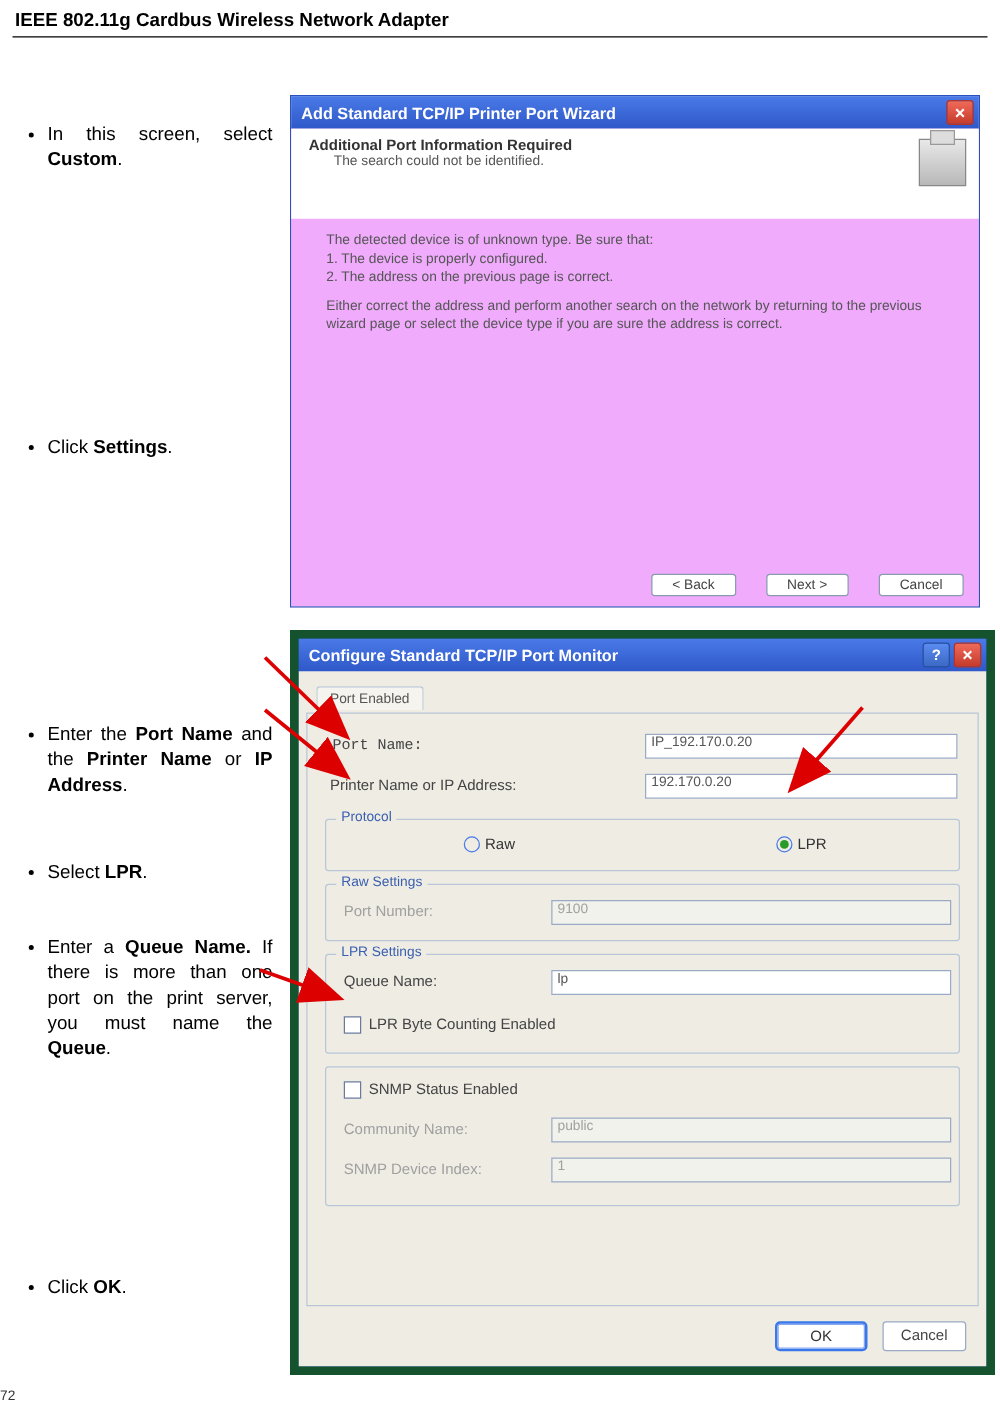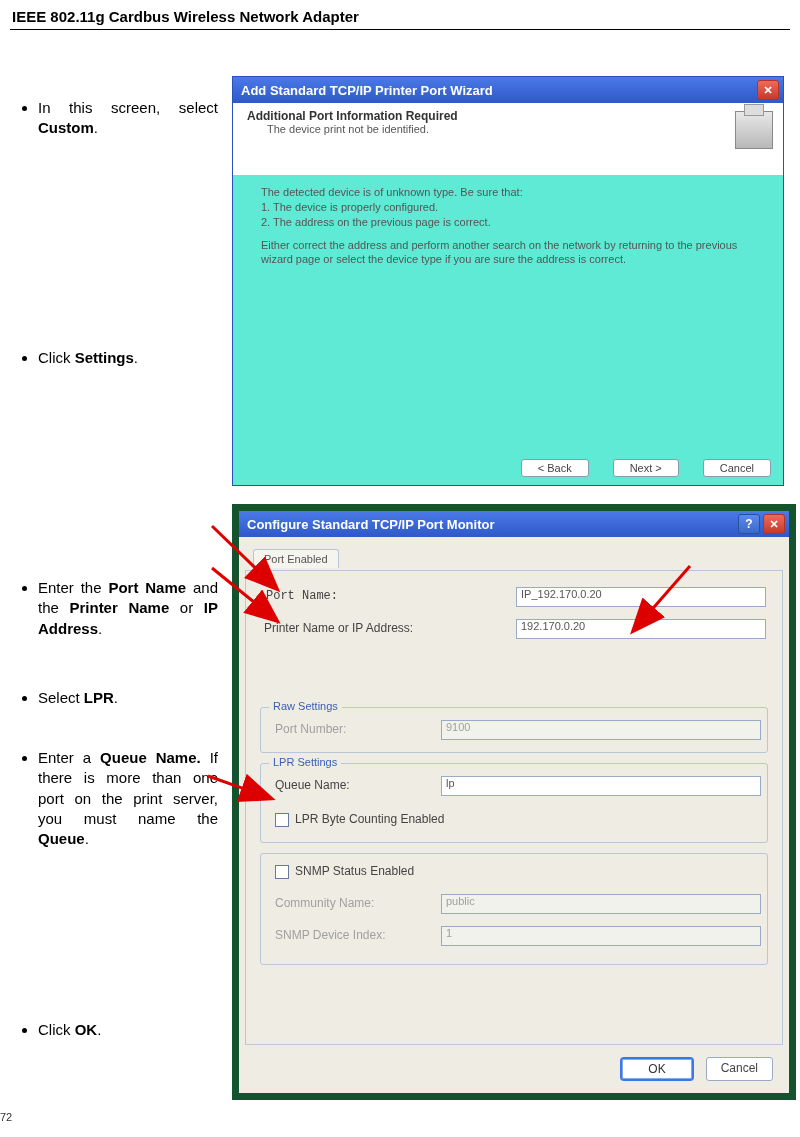--- a/index.html
+++ b/index.html
@@ -95,21 +95,21 @@
   border: 1px solid #2650a0;
   color: #fff;
   font-size: 12px;
   font-weight: bold;
 }
 .titlebtns { display: flex; gap: 3px; }
 
 .body1 {
   position: relative;
   height: 382px;
-  background: #5eead4;
+  background: #f0abfc;
 }
 .whiteband {
   background: #fff;
   height: 60px;
   padding: 6px 14px;
   font-size: 12px;
   color: #333;
 }
 .whiteband .t1 { font-weight: bold; }
 .whiteband .t2 { font-size: 11px; padding-left: 20px; color: #555; }
@@ -312,21 +312,21 @@
     <div class="screenshot1">
       <div class="titlebar1">
         <span>Add Standard TCP/IP Printer Port Wizard</span>
         <div class="titlebtns">
           <span class="closebtn">✕</span>
         </div>
       </div>
       <div class="body1">
         <div class="whiteband">
           <div class="t1">Additional Port Information Required</div>
-          <div class="t2">The device print not be identified.</div>
+          <div class="t2">The search could not be identified.</div>
           <div class="printericon"></div>
         </div>
         <div class="midtext">
           <div>The detected device is of unknown type.  Be sure that:</div>
           <div>1. The device is properly configured.</div>
           <div>2. The address on the previous page is correct.</div>
           <div style="margin-top:8px;">Either correct the address and perform another search on the network by returning to the previous wizard page or select the device type if you are sure the address is correct.</div>
         </div>
         <div class="btnrow1">
           <span class="wbtn">&lt; Back</span>
@@ -347,20 +347,31 @@
       <div class="body2">
         <div class="tab">Port Enabled</div>
         <div class="tabframe">
 
           <div class="lbl" style="left:20px; top:18px;font-family:Liberation Mono, monospace;">Port Name:</div>
           <div class="tbox" style="left:270px; top:16px; width:240px;">IP_192.170.0.20</div>
 
           <div class="lbl" style="left:18px; top:50px;">Printer Name or IP Address:</div>
           <div class="tbox" style="left:270px; top:48px; width:240px;">192.170.0.20</div>
 
+          <div class="inner-grp" style="left:14px; right:14px; top:84px; height:40px;">
+            <div class="legend">Protocol</div>
+            <span class="radio" style="position:absolute; left:110px; top:12px;">
+                <span class="radiobtn"></span>
+                <span>Raw</span>
+              </span>
+            <span class="radio" style="position:absolute; left:360px; top:12px;">
+                <span class="radiobtn sel"></span>
+                <span>LPR</span>
+              </span>
+          </div>
 
           <div class="inner-grp" style="left:14px; right:14px; top:136px; height:44px;">
             <div class="legend">Raw Settings</div>
             <div class="lbl" style="left:14px; top:14px; color:#a0a0a0;">Port Number:</div>
             <div class="tbox dis" style="left:180px; top:12px; width:310px;">9100</div>
           </div>
 
           <div class="inner-grp" style="left:14px; right:14px; top:192px; height:78px;">
             <div class="legend">LPR Settings</div>
             <div class="lbl" style="left:14px; top:14px;">Queue Name:</div>

